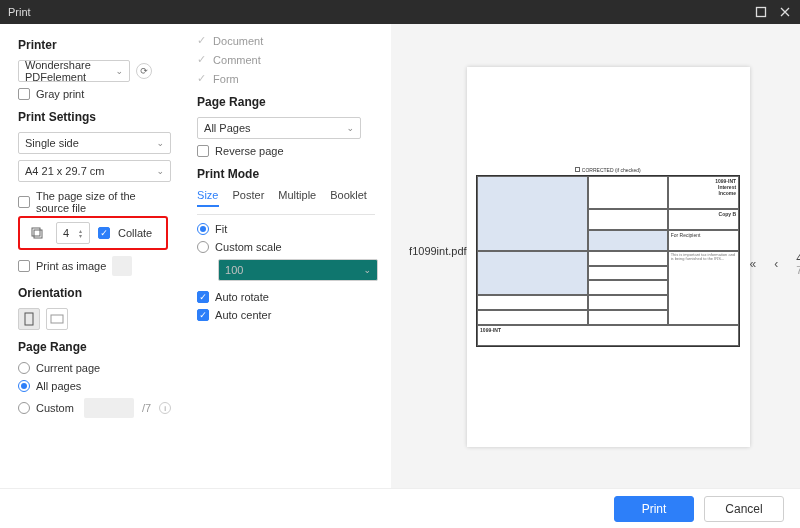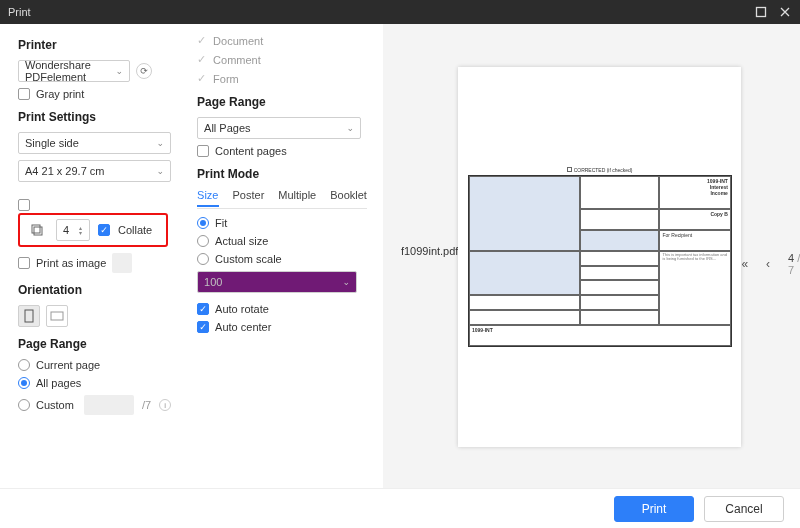--- a/index.html
+++ b/index.html
@@ -39,41 +39,41 @@
   .miniicon.sel { background:#e9e9e9; }
 
   .highlight { border:2px solid #e11; border-radius:3px; padding:4px 6px; display:flex; align-items:center; gap:8px; width:150px; margin-bottom:6px; }
 
   .numinput { width:34px; position:relative; padding-right:12px; }
   .numinput .spin { position:absolute; right:2px; top:1px; bottom:1px; width:8px; display:flex; flex-direction:column; justify-content:center; gap:1px; }
   .numinput .spin span { height:4px; font-size:6px; line-height:4px; color:#888; }
 
   .graybox { background:#eee; color:#bbb; height:20px; border-radius:2px; display:inline-flex; align-items:center; padding:0 10px; font-size:10px; }
 
-  .tabs { display:flex; gap:14px; border-bottom:1px solid #e3e3e3; padding-bottom:1px; margin-bottom:8px;}
+  .tabs { display:flex; gap:14px; border-bottom:1px solid #e3e3e3; padding-bottom:7px; margin-bottom:8px;}
   .tab { font-size:11px; padding-bottom:4px; cursor:pointer; color:#444; }
   .tab.active { color:#2d7ff9; border-bottom:2px solid #2d7ff9; }
 
   .link { color:#2d7ff9; cursor:pointer; }
 
   .filename { font-size:11px; color:#333; margin-bottom:12px; }
   .preview { width:294px; height:380px; background:#fff; box-shadow:0 0 4px rgba(0,0,0,.18); display:flex; align-items:center; justify-content:center; }
   .formmock { width:264px; height:172px; border:1px solid #333; display:grid; grid-template-columns:1.4fr 1fr .9fr; font-size:5px; color:#333; }
   .formmock div { border:1px solid #666; padding:1px 2px; line-height:1.2; }
   .formmock .shade { background:#dbe4f2; }
   .formmock .hdr { font-weight:bold; text-align:right; }
 
   .pager { margin-top:14px; display:flex; align-items:center; gap:18px; font-size:11px; color:#444; }
   .pager .pbtn { cursor:pointer; color:#555; font-size:12px; }
 
   .footer { height:40px; border-top:1px solid #eee; display:flex; align-items:center; justify-content:flex-end; gap:10px; padding:0 16px; }
   .btn { height:26px; min-width:80px; border-radius:3px; border:1px solid #cfcfcf; background:#fff; display:flex; align-items:center; justify-content:center; font-size:12px; cursor:pointer; }
   .btn.primary { background:#2d7ff9; border-color:#2d7ff9; color:#fff; }
 
-  .disabled-input { background:#701a75; color:#c0c0c0; width:160px; }
+  .disabled-input { background:#0f766e; color:#c0c0c0; width:160px;margin-left:21px; }
   .disabled-input .chev { color:#c0c0c0; }
 
   .opt { display:flex; align-items:center; gap:6px; margin-bottom:6px; }
   .reload { width:16px;height:16px;border:1px solid #cfcfcf;border-radius:50%;display:flex;align-items:center;justify-content:center;font-size:9px;color:#666; }
 </style>
 </head>
 <body>
 
 <div class="titlebar">
   <span class="title">Print</span>
@@ -108,26 +108,27 @@
         <span>Gray print</span>
       </div>
     </div>
 
     <div class="section">
       <h4>Print Settings</h4>
       <div class="select" style="margin-bottom:6px">
         <span>Single side</span>
           <span class="chev">⌄</span>
       </div>
-      <div class="select" style="margin-bottom:17px">
+      <div class="select" style="margin-bottom:8px">
         <span>A4 21 x 29.7 cm</span>
           <span class="chev">⌄</span>
       </div>
       <div class="opt" style="margin-bottom:2px">
         <span class="checkbox"></span>
+        <span>The page size of the source file</span>
       </div>
 
       <div class="highlight">
         <span class="miniicon" style="border:none">
           <svg width="14" height="14" viewBox="0 0 14 14" fill="none" stroke="#666" stroke-width="1">
               <rect x="2" y="2" width="8" height="8"></rect>
               <rect x="4" y="4" width="8" height="8"></rect>
             </svg>
         </span>
         <div class="numinput">
@@ -202,39 +203,35 @@
     </div>
 
     <div class="section">
       <h4>Page Range</h4>
       <div class="select" style="width:164px;margin-bottom:6px">
         <span>All Pages</span>
           <span class="chev">⌄</span>
       </div>
       <div class="opt">
           <span class="checkbox"></span>
-          <span>Content pages</span>
+          <span>Reverse page</span>
         </div>
     </div>
 
     <div class="section">
       <h4>Print Mode</h4>
       <div class="tabs">
         <div class="tab active">Size</div>
         <div class="tab">Poster</div>
         <div class="tab">Multiple</div>
         <div class="tab">Booklet</div>
       </div>
       <div class="opt">
           <span class="radio sel"></span>
           <span>Fit</span>
-        </div>
-      <div class="opt">
-          <span class="radio"></span>
-          <span>Actual size</span>
         </div>
       <div class="opt">
           <span class="radio"></span>
           <span>Custom scale</span>
         </div>
       <div class="disabled-input">
           <span>100</span>
           <span class="chev">⌄</span>
         </div>
       <div style="height:10px"></div>

